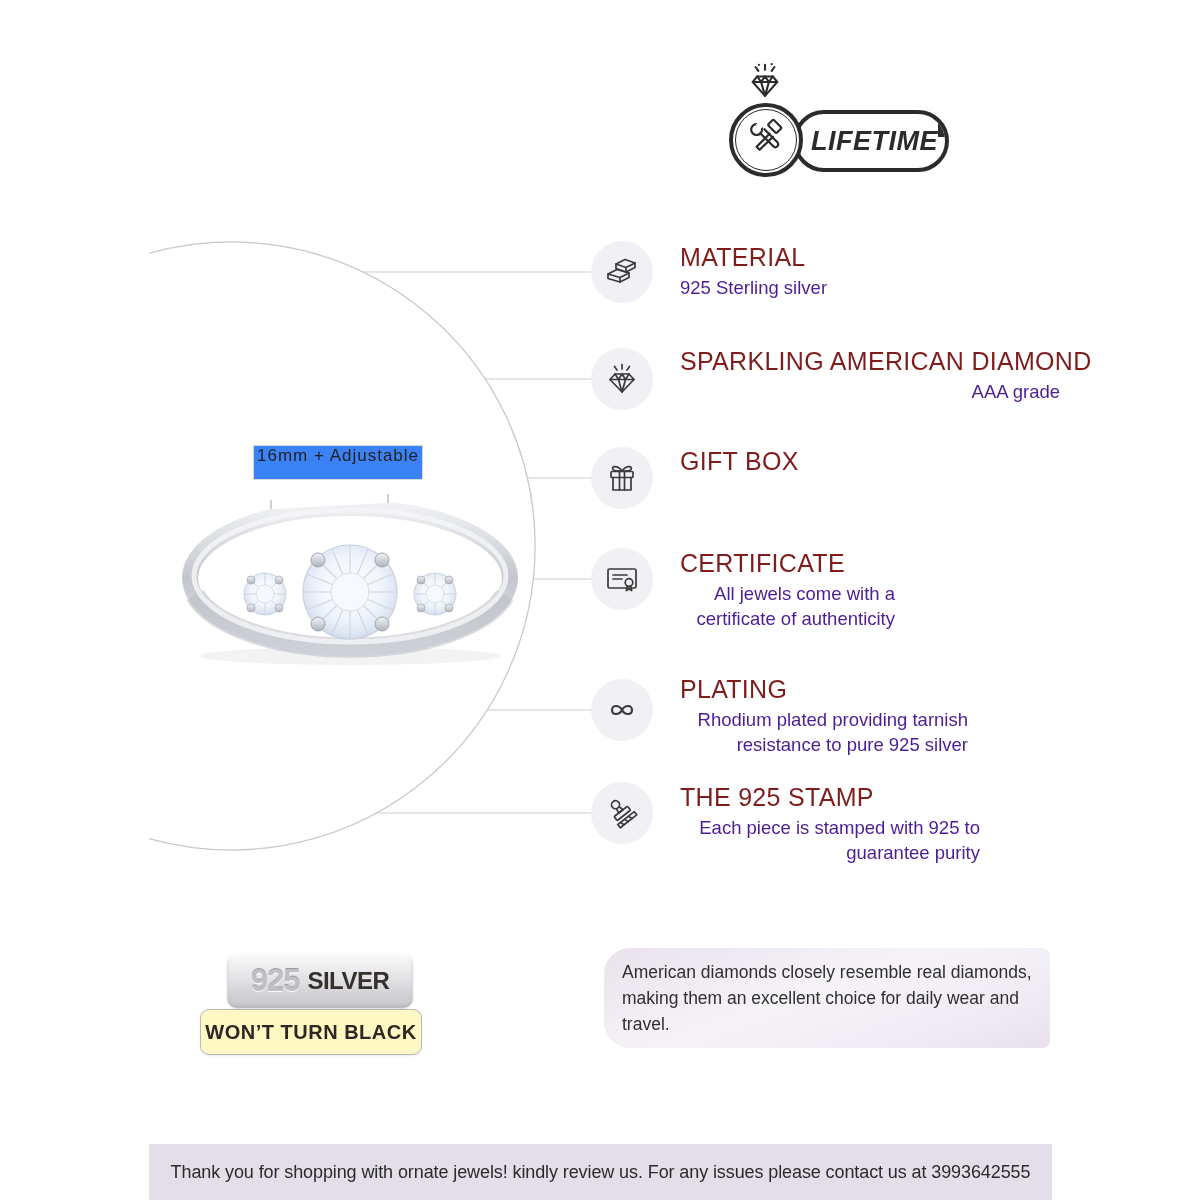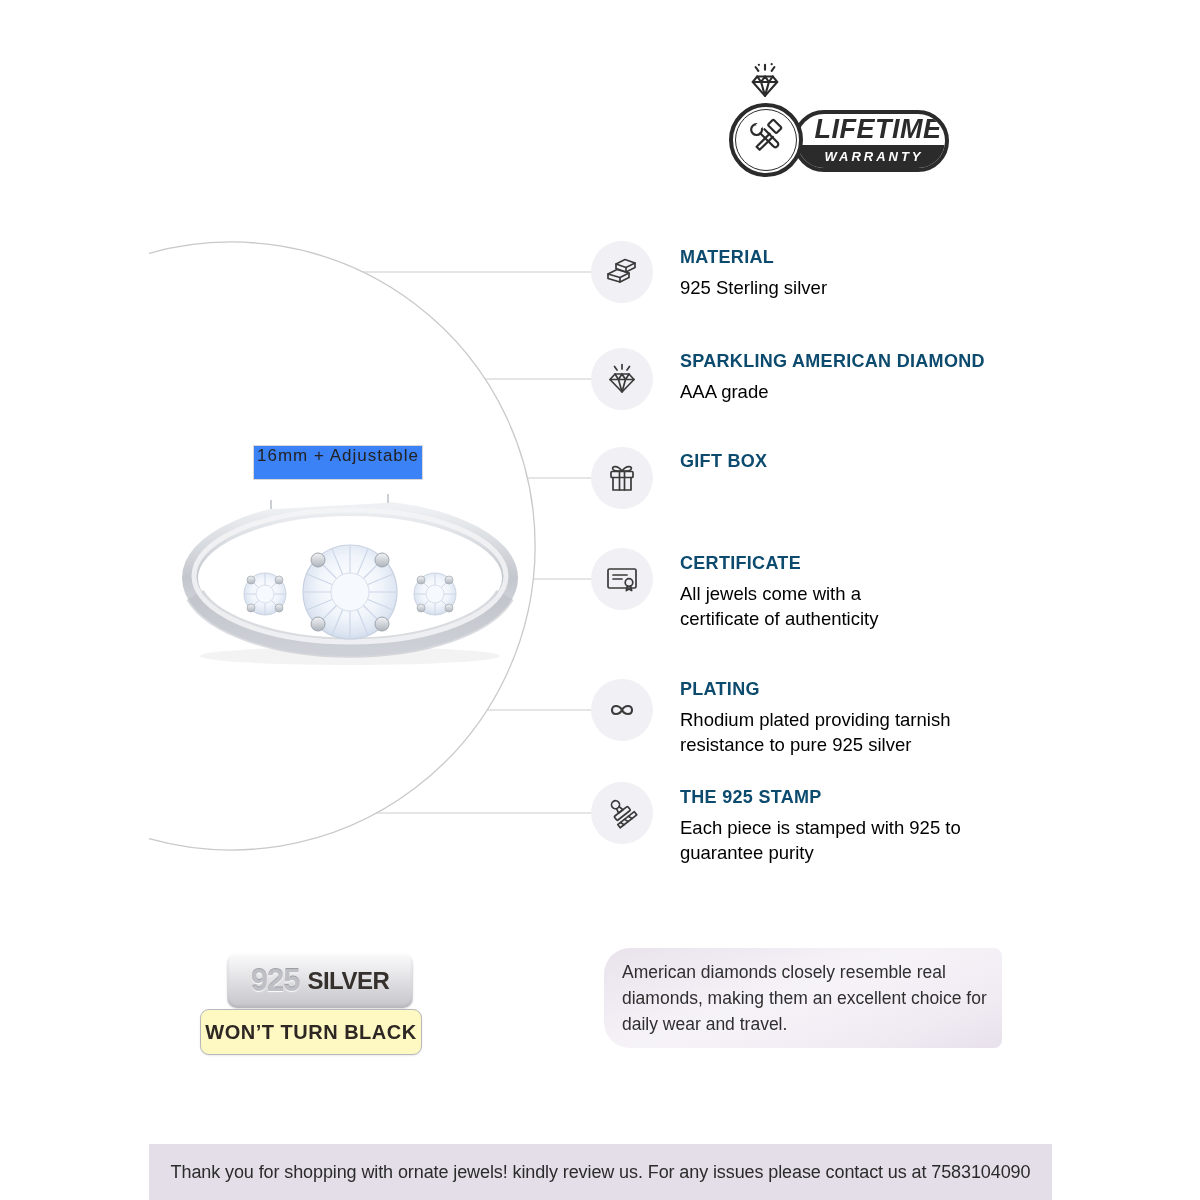--- a/index.html
+++ b/index.html
@@ -2,21 +2,21 @@
 <html><head>
 <meta charset="utf-8">
 <style>
   html,body{margin:0;padding:0;background:#ffffff;}
   .canvas{position:relative;width:1200px;height:1200px;background:#ffffff;overflow:hidden;
           font-family:"Liberation Sans", sans-serif;color:#1c1c1c;}
 
   
   .wb-pill{position:absolute;left:793px;top:110px;width:156px;height:62px;
            border:4px solid #2b2b2b;border-radius:32px;background:#fff;box-sizing:border-box;
-           overflow:hidden;display:flex;flex-direction:column;}
+           overflow:hidden;display:flex;}
   .wb-top{flex:1;display:flex;align-items:center;justify-content:center;padding-left:14px;}
   .wb-top span{font-size:27px;font-weight:800;font-style:italic;letter-spacing:.5px;color:#2b2b2b;}
   .wb-bottom{height:23px;background:#2b2b2b;display:flex;align-items:center;justify-content:center;padding-left:6px;}
   .wb-bottom span{font-size:13px;font-weight:700;font-style:italic;letter-spacing:3px;color:#ffffff;}
   .wb-circle{position:absolute;left:729px;top:103px;width:74px;height:74px;border:4px solid #2b2b2b;
              border-radius:50%;background:#fff;box-sizing:border-box;z-index:3;}
   .wb-circle::before{content:"";position:absolute;inset:2px;border:1.5px solid #2b2b2b;border-radius:50%;}
   .wb-circle svg{position:absolute;left:10px;top:10px;}
   .wb-diamond{position:absolute;left:745px;top:62px;z-index:4;}
 
@@ -24,38 +24,38 @@
   .fig-lines{position:absolute;left:0;top:0;width:1200px;height:1200px;pointer-events:none;}
   .ring-label{position:absolute;left:253px;top:445px;width:168px;height:33px;border:1px solid #d8d8d8;
               background:#3b82f6;display:flex;align-items:flex-start;justify-content:center;}
   .ring-label span{font-size:17px;letter-spacing:1px;color:#222;}
   .ring-art{position:absolute;left:170px;top:490px;}
 
   
   .feat-icon{position:absolute;left:591px;width:62px;height:62px;border-radius:50%;background:#f1f0f4;
              display:flex;align-items:center;justify-content:center;z-index:2;}
   .feat-text{position:absolute;left:680px;}
-  .feat-title{font-size:18px;font-weight:700;letter-spacing:.3px;color:#0c4a6e;line-height:22px;}
-  .feat-desc{font-size:18.5px;color:#000000;line-height:24.5px;margin-top:8px;}
+  .feat-title{font-size:25px;font-weight:400;letter-spacing:.3px;color:#7f1d1d;line-height:22px;}
+  .feat-desc{font-size:18.5px;color:#4c1d95;line-height:24.5px;margin-top:8px;text-align:right;}
   .w-215{max-width:215px;} .w-290{max-width:288px;} .w-300{max-width:300px;} .w-360{max-width:380px;}
 
   
   .plaque{position:absolute;left:227px;top:953px;width:186px;height:55px;border-radius:10px;
           background:linear-gradient(180deg,#fbfbfc 0%,#e9e9ec 35%,#d2d2d6 75%,#c6c6cb 100%);
           box-shadow:inset 0 1px 2px #ffffff, inset 0 -2px 3px #b3b3b9, 0 1px 2px rgba(0,0,0,.15);
           display:flex;align-items:center;justify-content:center;z-index:1;}
   .plaque .num{font-size:31px;font-weight:700;letter-spacing:-1px;color:#bfbfc6;
                text-shadow:0 1px 1px #ffffff, 0 -1px 0 #9d9da4;margin-right:8px;}
   .plaque .word{font-size:24px;font-weight:700;letter-spacing:-0.5px;color:#35302c;}
   .wtb-box{position:absolute;left:200px;top:1009px;width:222px;height:46px;background:#fef9c3;
            border:1.5px solid #b7b7bc;border-radius:9px;box-sizing:border-box;z-index:2;
            display:flex;align-items:center;justify-content:center;box-shadow:0 1px 2px rgba(0,0,0,.08);}
   .wtb-box span{font-size:20px;font-weight:700;letter-spacing:.5px;color:#2e2824;}
 
-  .info-box{position:absolute;left:604px;top:948px;width:398px;height:100px;box-sizing:border-box;
+  .info-box{position:absolute;left:604px;top:948px;width:446px;height:100px;box-sizing:border-box;
             border-radius:26px 8px 8px 26px;
             background:linear-gradient(160deg,#e9e2ec 0%,#f6f3f8 45%,#f1ecf4 75%,#e8e1ec 100%);
             display:flex;align-items:center;padding:0 14px 0 18px;}
   .info-box p{margin:0;font-size:17.5px;line-height:26px;color:#2f2f2f;max-width:412px;}
 
   .footer{position:absolute;left:149px;top:1144px;width:903px;height:56px;background:#e3dee8;
           display:flex;align-items:center;justify-content:center;}
   .footer span{font-size:18px;letter-spacing:-0.1px;color:#2b2b2b;}
 
   svg .ln{stroke:#3a3a3a;stroke-width:1.7;fill:none;stroke-linejoin:round;stroke-linecap:round;}
@@ -287,16 +287,16 @@
   </div>
   <div class="wtb-box">
     <span>WON’T TURN BLACK</span>
   </div>
 
   <div class="info-box">
     <p>American diamonds closely resemble real diamonds, making them an excellent choice for daily wear and travel.</p>
   </div>
 
   <div class="footer">
-    <span>Thank you for shopping with ornate jewels! kindly review us. For any issues please contact us at 7583104090</span>
+    <span>Thank you for shopping with ornate jewels! kindly review us. For any issues please contact us at 3993642555</span>
   </div>
 
 </div>
 
 </body></html>

